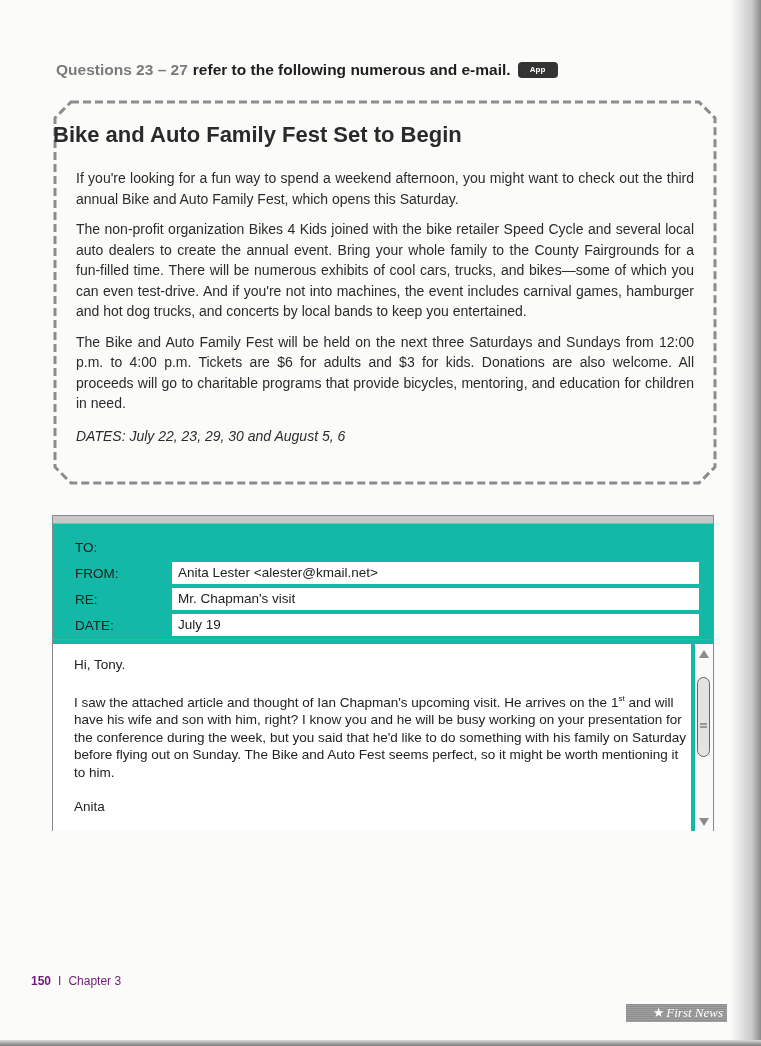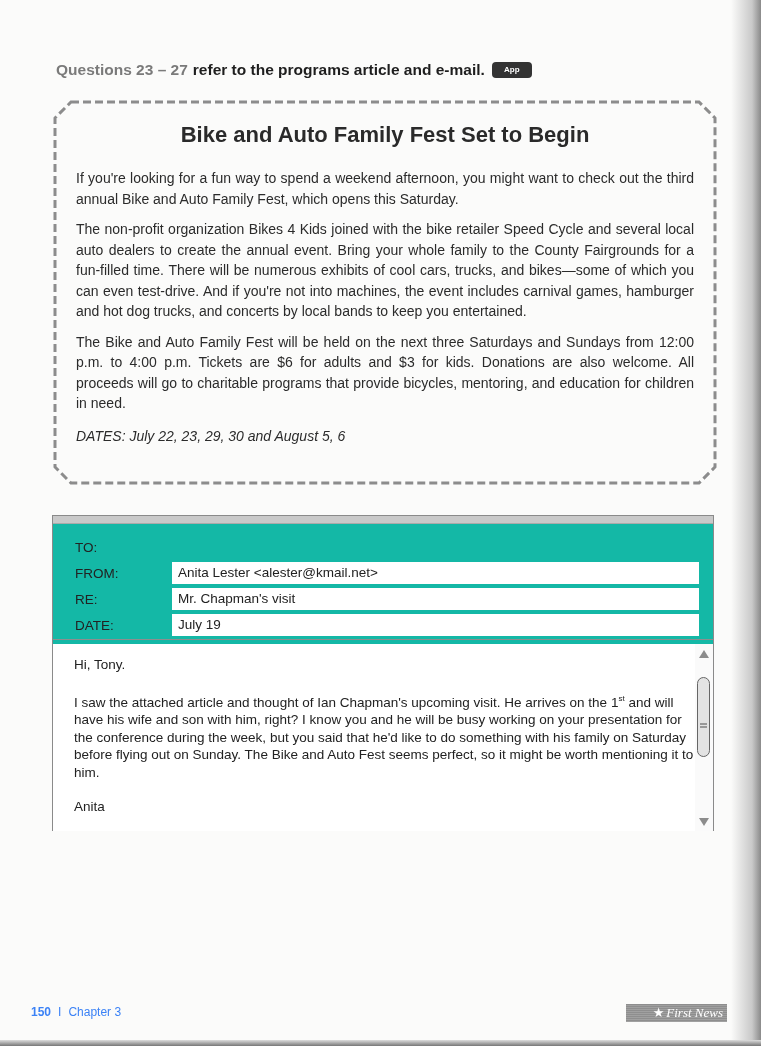--- a/index.html
+++ b/index.html
@@ -26,21 +26,21 @@
       display:inline-block; margin-left:7px; width:40px; height:16px; border-radius:4px;
       background:#333; color:#fff; font-size:8px; line-height:16px; text-align:center;
       font-weight:bold;
     }
     
     .article-box {
       position:absolute; left:53px; top:100px; width:664px; height:385px;
     }
     .article-box svg { position:absolute; left:0; top:0; }
     .article-title {
-      position:absolute; left:0; top:22px; width:664px; text-align:center;
+      position:absolute; left:0; top:22px; width:664px; 
       font-size:22px; font-weight:bold; color:#2a2a2a;
     }
     .article-body {
       position:absolute; left:23px; top:68px; width:618px;
       font-size:14px; line-height:20.5px; color:#2b2b2b;
     }
     .article-body p { margin:0 0 10px 0; text-align:justify; }
     .article-body p.dates { font-style:italic; margin-top:12px; }
     
     .email {
@@ -50,60 +50,60 @@
     .email-topbar { height:7px; background:#c9c9c9; border-bottom:1px solid #aaa; }
     .email-headers { padding:11px 0 0 0; height:116px; box-sizing:border-box; border-bottom:1px solid #8e8e8e; }
     .hdr-row { display:flex; align-items:center; height:24.5px; margin-bottom:1.5px; }
     .hdr-label { width:97px; padding-left:22px; font-size:13.5px; color:#222; box-sizing:content-box; }
     .hdr-value {
       background:#fff; width:521px; height:22px; line-height:22px; padding-left:6px;
       font-size:13.5px; color:#222;
     }
     .email-body {
       position:absolute; left:0; top:128px; width:643px; height:187px; background:#fff;
-      border-right:1px solid #14b8a6; box-sizing:border-box;
+      border-right:5px solid #14b8a6; box-sizing:border-box;
       padding:12px 0 0 21px; font-size:13.5px; line-height:17.4px; color:#222;
     }
     .email-body p { margin:0 0 17px 0; }
     .email-body sup { font-size:8px; }
     .scrollbar {
       position:absolute; right:0; top:128px; width:18px; height:187px; background:#fafafa;
     }
     .scroll-up, .scroll-down {
       position:absolute; left:4px; width:0; height:0; border-left:5px solid transparent; border-right:5px solid transparent;
     }
     .scroll-up { top:6px; border-bottom:8px solid #8c8c8c; }
     .scroll-down { bottom:5px; border-top:8px solid #8c8c8c; }
     .scroll-thumb {
       position:absolute; left:2px; top:33px; width:13px; height:80px; border:1px solid #666;
       border-radius:7px; background:#e3e3e3; box-sizing:border-box;
     }
     .thumb-grip { position:absolute; left:2px; top:45px; width:7px; height:2px; background:#999; box-shadow:0 3px 0 #999; }
     .footer {
-      position:absolute; left:31px; top:1005px; font-size:12px; color:#3b82f6;
+      position:absolute; left:31px; top:974px; font-size:12px; color:#701a75;
     }
     .footer .pnum { font-weight:bold; }
     .footer .sep { margin:0 7px; }
     .brand {
       position:absolute; left:626px; top:1004px; width:101px; height:18px;
       background:repeating-linear-gradient(to bottom, #8e8e8e 0, #8e8e8e 1px, #a0a0a0 1px, #a0a0a0 2px);
       color:#fff; font-family:"Liberation Serif", serif; font-style:italic; font-size:13px;
       line-height:18px; text-align:right; padding-right:4px; box-sizing:border-box;
     }
     .brand .star { font-style:normal; margin-right:2px; }
   </style>
 </head>
 <body>
 
 <div class="page-shadow"></div>
 <div class="bottom-shadow"></div>
 
 <div class="q-header">
   <span class="qnum">Questions 23 – 27</span>
-  <span class="qrest">refer to the programs article and e-mail.</span>
+  <span class="qrest">refer to the following numerous and e-mail.</span>
   <span class="app-badge">App</span>
 </div>
 
 <div class="article-box">
   <svg width="664" height="385">
     <path d="M18 2 L646 2 L662 18 L662 367 L646 383 L18 383 L2 367 L2 18 Z" fill="none" stroke="#8c8c8c" stroke-width="3" stroke-dasharray="8 4"></path>
   </svg>
   <div class="article-title">Bike and Auto Family Fest Set to Begin</div>
   <div class="article-body">
     <p>If you're looking for a fun way to spend a weekend afternoon, you might want to check out the third annual Bike and Auto Family Fest, which opens this Saturday.</p>

